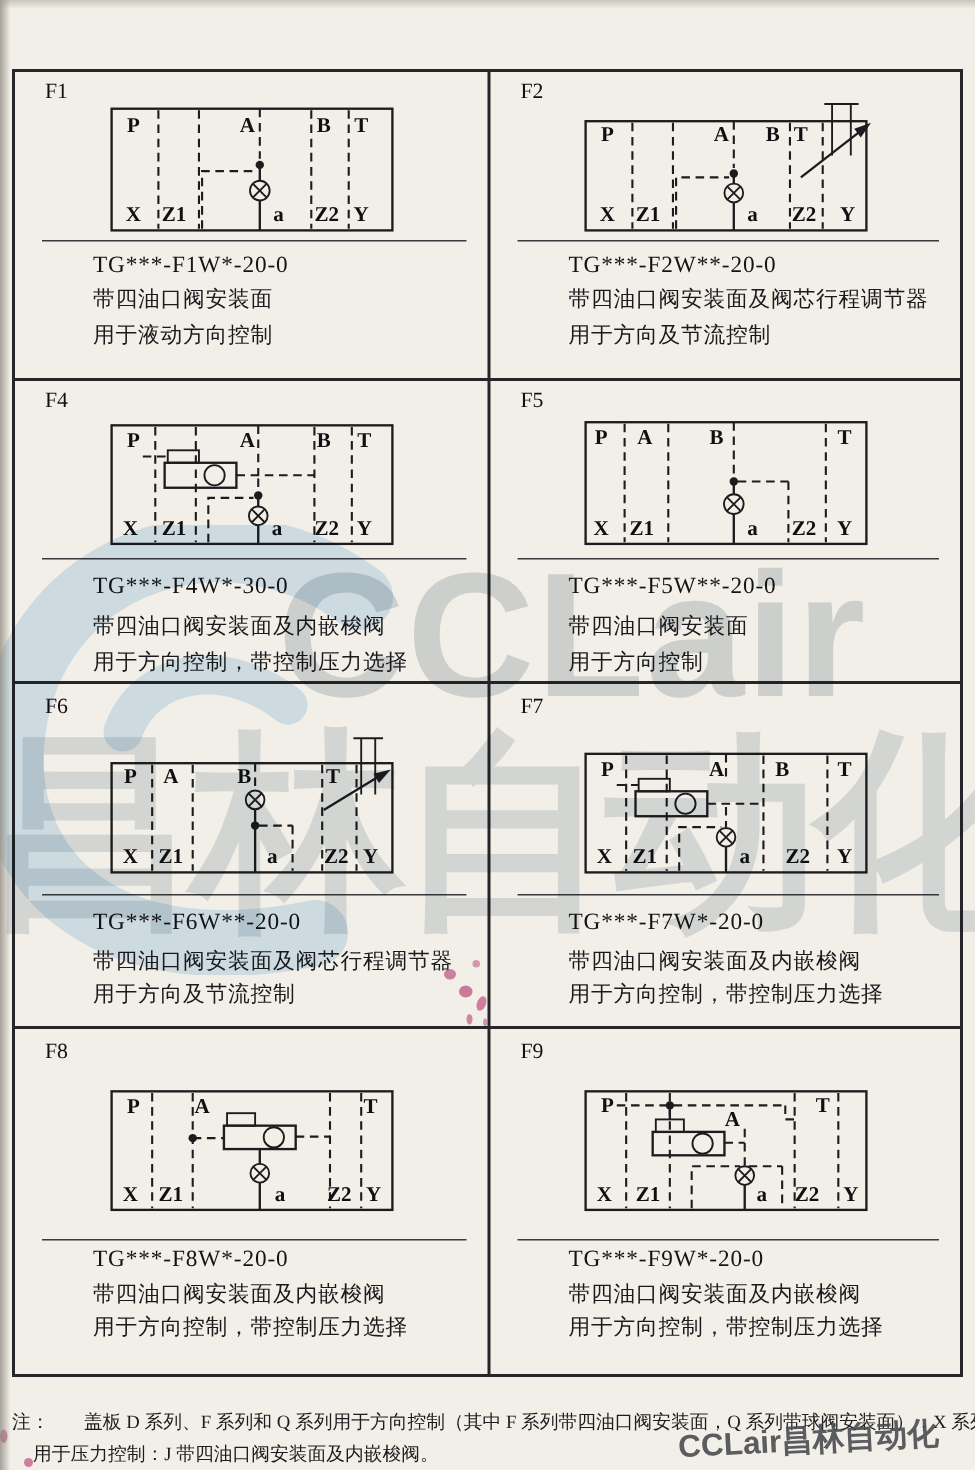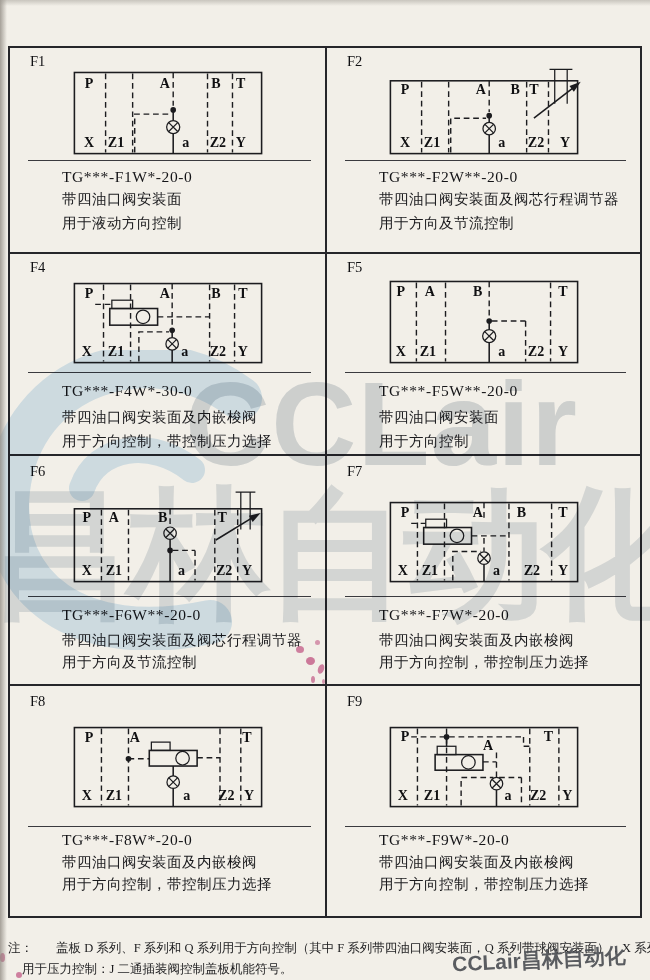--- a/index.html
+++ b/index.html
@@ -353,21 +353,21 @@
         <div class="sep"></div>
         <div class="code">TG***-F9W*-20-0</div>
         <div class="desc d1">带四油口阀安装面及内嵌梭阀</div>
         <div class="desc d2">用于方向控制，带控制压力选择</div>
       </div>
     </div>
   </div>
 
   <div class="note-label">注：</div>
   <div class="note-l1">盖板 D 系列、F 系列和 Q 系列用于方向控制（其中 F 系列带四油口阀安装面，Q 系列带球阀安装面），X 系列</div>
-  <div class="note-l2">用于压力控制：J 二通插装阀控制盖板机能符号。</div>
+  <div class="note-l2">用于压力控制：J 带四油口阀安装面及内嵌梭阀。</div>
 
   <svg class="wm wm-swoosh" width="280" height="300" viewBox="0 0 280 300">
     <path d="M258,48 C170,-18 40,22 26,140 C16,238 96,300 228,272" fill="none" stroke="#cfe4f4" stroke-width="44" stroke-linecap="round"></path>
     <path d="M210,120 C170,88 115,95 100,138" fill="none" stroke="#cfe4f4" stroke-width="26" stroke-linecap="round"></path>
   </svg>
   <div class="wm wm-cclair">CCLair</div>
   <div class="wm wm-cn">昌林自动化</div>
   <div class="wm-corner">CCLair昌林自动化</div>
 
   <div class="ink" style="left:296px;top:646px;width:8px;height:7px;opacity:.75;"></div>

